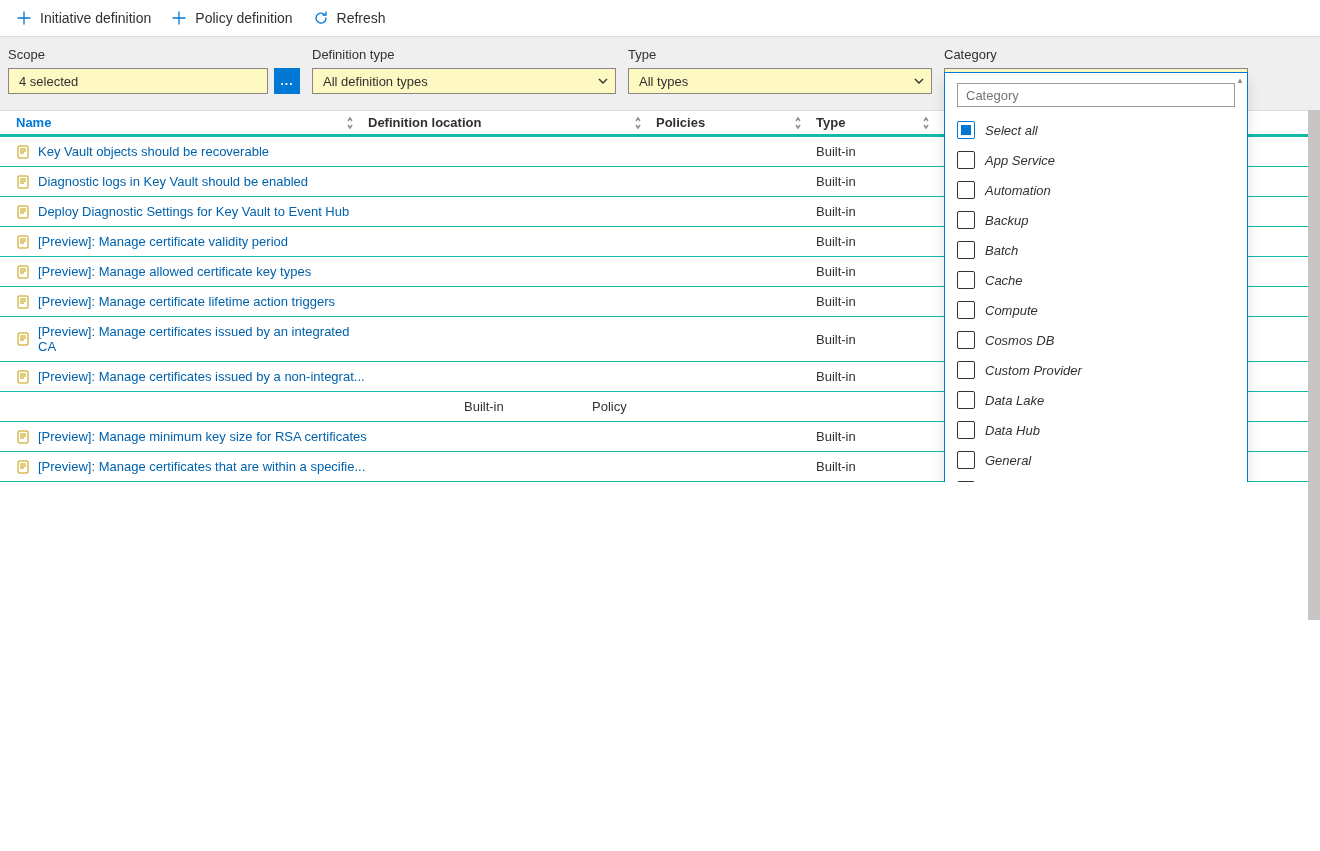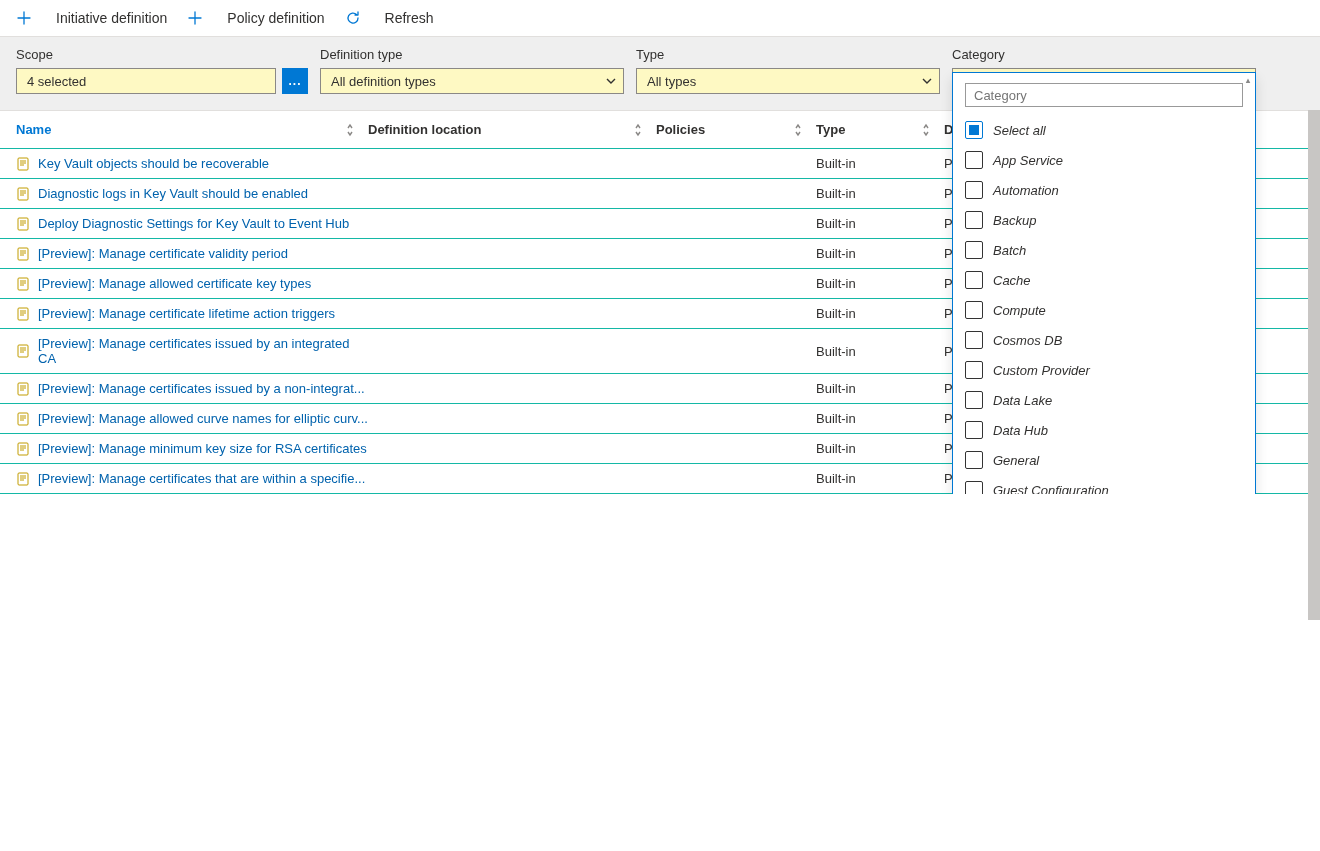--- a/index.html
+++ b/index.html
@@ -11,36 +11,36 @@
     background: #fff;
   }
   .toolbar {
     display: flex;
     gap: 20px;
     padding: 10px 16px;
   }
   .tb-btn {
     display: inline-flex;
     align-items: center;
-    gap: 24px;
+    gap: 8px;
     color: #323130;
     cursor: pointer;
     font-size: 14px;
   }
   .tb-icon {
     display: inline-flex;
     width: 16px;
     height: 16px;
     color: #0078d4;
   }
   .tb-icon svg { width: 16px; height: 16px; }
   .filters {
     display: flex;
     gap: 12px;
-    padding: 10px 16px 16px 16px;
+    padding: 10px 16px 16px 8px;
     background: #efefef;
     border-top: 1px solid #e1dfdd;
     border-bottom: 1px solid #e1dfdd;
     align-items: flex-end;
   }
   .filter-col { display: flex; flex-direction: column; gap: 6px; }
   .filter-label { font-size: 13px; color: #323130; font-weight: 400; }
   .scope-row { display: flex; gap: 6px; align-items: stretch; }
   .select-box {
     position: relative;
@@ -73,22 +73,22 @@
     justify-content: center;
     cursor: pointer;
     font-weight: 700;
     letter-spacing: 1px;
     font-size: 12px;
   }
   
   .grid { width: 100%; }
   .grid-header {
     display: flex;
-    border-bottom: 1px solid #14b8a6;
-    padding: 11px 16px;
+    border-bottom: 3px solid #14b8a6;
+    padding: 4px 16px;
   }
   .col { display: flex; align-items: center; gap: 6px; box-sizing: border-box; }
   .col-name { width: 352px; }
   .col-loc  { width: 288px; }
   .col-pol  { width: 160px; }
   .col-type { width: 128px; }
   .col-def  { flex: 1; }
   .hdr-txt { font-weight: 600; color: #323130; }
   .hdr-name { color: #0078d4; }
   .sort-ic { display: inline-flex; width: 14px; height: 14px; margin-left: auto; margin-right: 10px; }
@@ -558,29 +558,20 @@
         <div class="col col-loc"></div>
         <div class="col col-pol"></div>
         <div class="col col-type">
           <span>Built-in</span>
         </div>
         <div class="col col-def">
           <span>Policy</span>
         </div>
       </div>
       <div class="grid-row">
-        <div class="col col-name name-cell">
-          <span class="doc-ic">
-            <svg viewBox="0 0 14 14">
-              <rect x="2" y="1" width="10" height="12" rx="1" fill="none" stroke="currentColor" stroke-width="1"></rect>
-              <path d="M4 4h6M4 6h6M4 8h4" stroke="currentColor" stroke-width="1"></path>
-            </svg>
-          </span>
-          <a href="#">[Preview]: Manage allowed curve names for elliptic curv...</a>
-        </div>
         <div class="col col-loc"></div>
         <div class="col col-pol"></div>
         <div class="col col-type">
           <span>Built-in</span>
         </div>
         <div class="col col-def">
           <span>Policy</span>
         </div>
       </div>
       <div class="grid-row">

